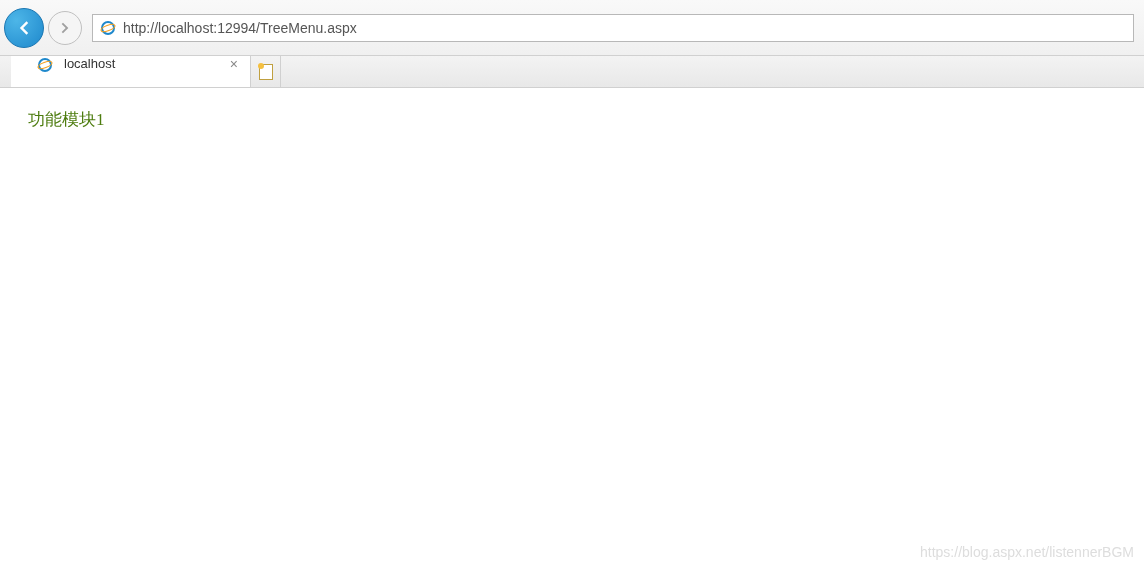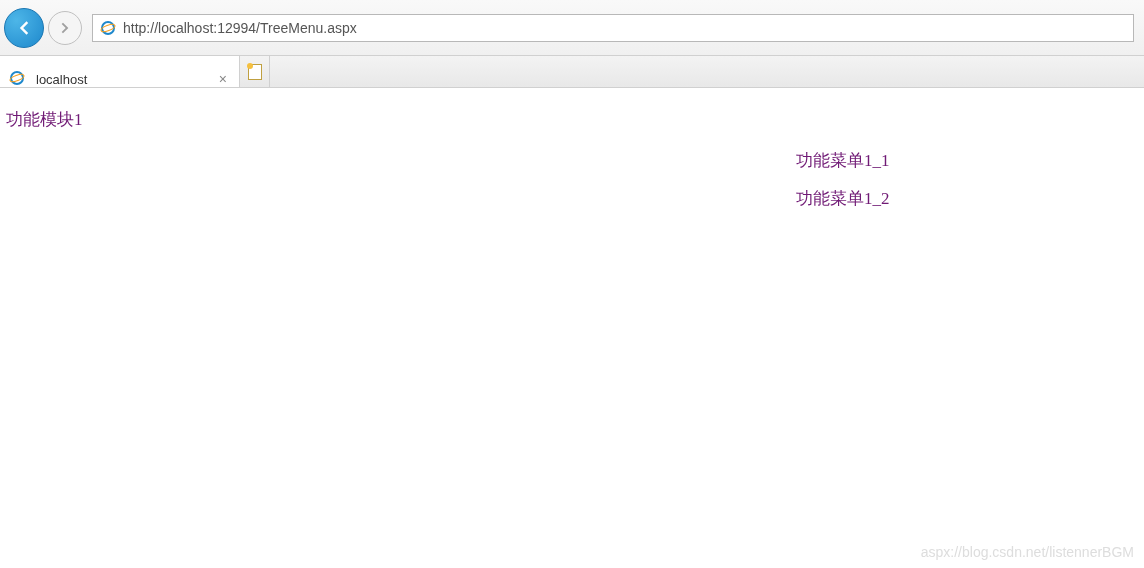--- a/index.html
+++ b/index.html
@@ -84,28 +84,29 @@
     
     .tabs-row {
       height: 32px;
       background: linear-gradient(#f3f3f3, #e8e8e8);
       border-bottom: 1px solid #d0d0d0;
       display: flex;
       align-items: stretch;
     }
     .tab {
       display: flex;
-      align-items: flex-end;
-      padding: 0 10px 0 8px;
+      align-items: flex-start;
+      padding: 0 10px 0 25px;
       background: #fff;
       border-right: 1px solid #d0d0d0;
       font-size: 13px;
       color: #333;
       min-width: 240px;
       position: relative;
+      margin-left: 11px;
     }
     .tab-title { flex: 1; margin-left: 4px; }
     .tab-close {
       font-size: 14px;
       color: #888;
       cursor: pointer;
       padding: 0 2px;
     }
     .new-tab {
       width: 30px;
@@ -127,23 +128,23 @@
       position: absolute;
       width: 6px;
       height: 6px;
       background: #f5c040;
       top: -2px;
       left: -2px;
       border-radius: 50%;
     }
     
     .page-content {
-      padding: 20px 6px;
+      padding: 20px 28px;
       font-size: 17px;
-      color: #701a75;
+      color: #4d7c0f;
       font-family: SimSun, serif;
     }
     .module {
       margin-bottom: 8px;
     }
     .module-title {
       margin-bottom: 18px;
     }
     .menu-list {
       text-align: center;
@@ -205,23 +206,19 @@
     <div class="new-tab">
       <div class="new-tab-icon"></div>
     </div>
   </div>
 </div>
 
 <div class="page-content">
   <div id="modules">
       <div class="module">
         <div class="module-title">功能模块1</div>
-        <div class="menu-list">
-          <div class="menu-item">功能菜单1_1</div>
-          <div class="menu-item">功能菜单1_2</div>
-        </div>
       </div>
       <div class="module">
       </div>
     </div>
 </div>
 
-<div class="watermark">aspx://blog.csdn.net/listennerBGM</div>
+<div class="watermark">https://blog.aspx.net/listennerBGM</div>
 
 </body></html>

